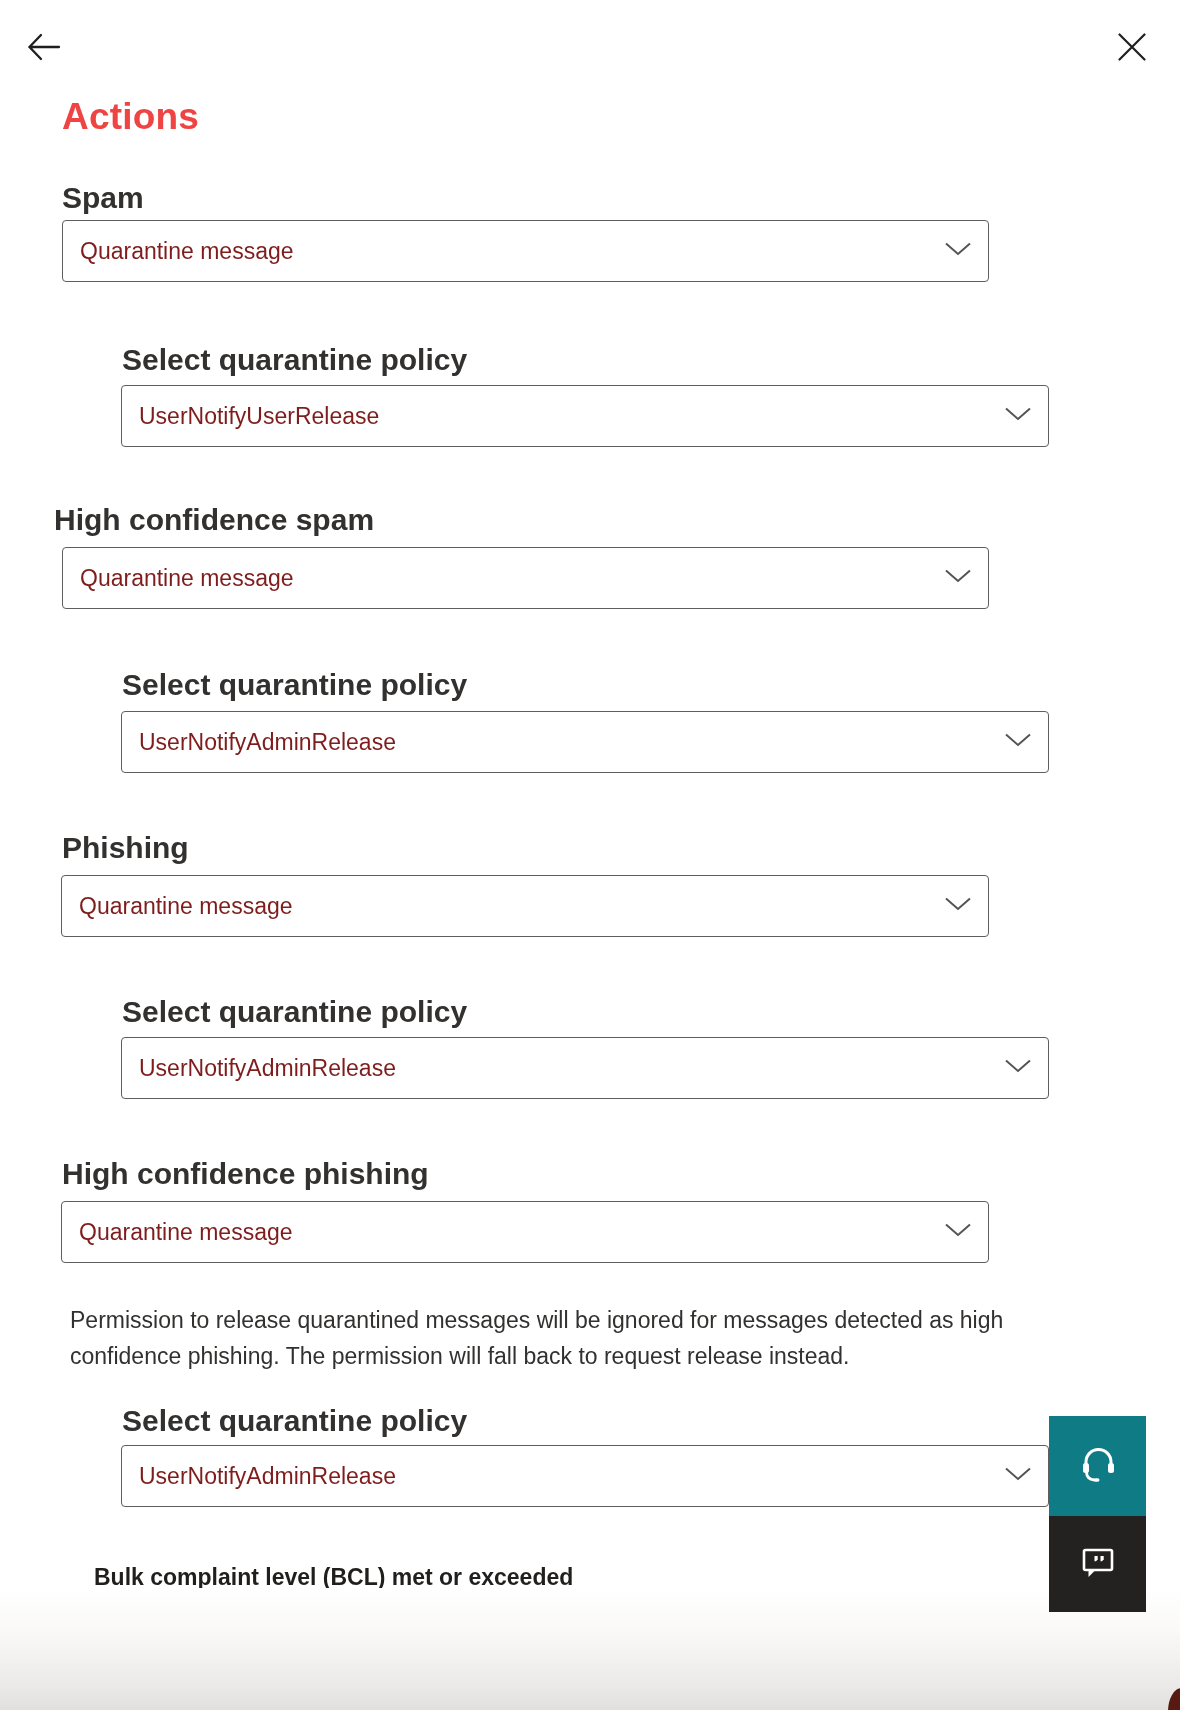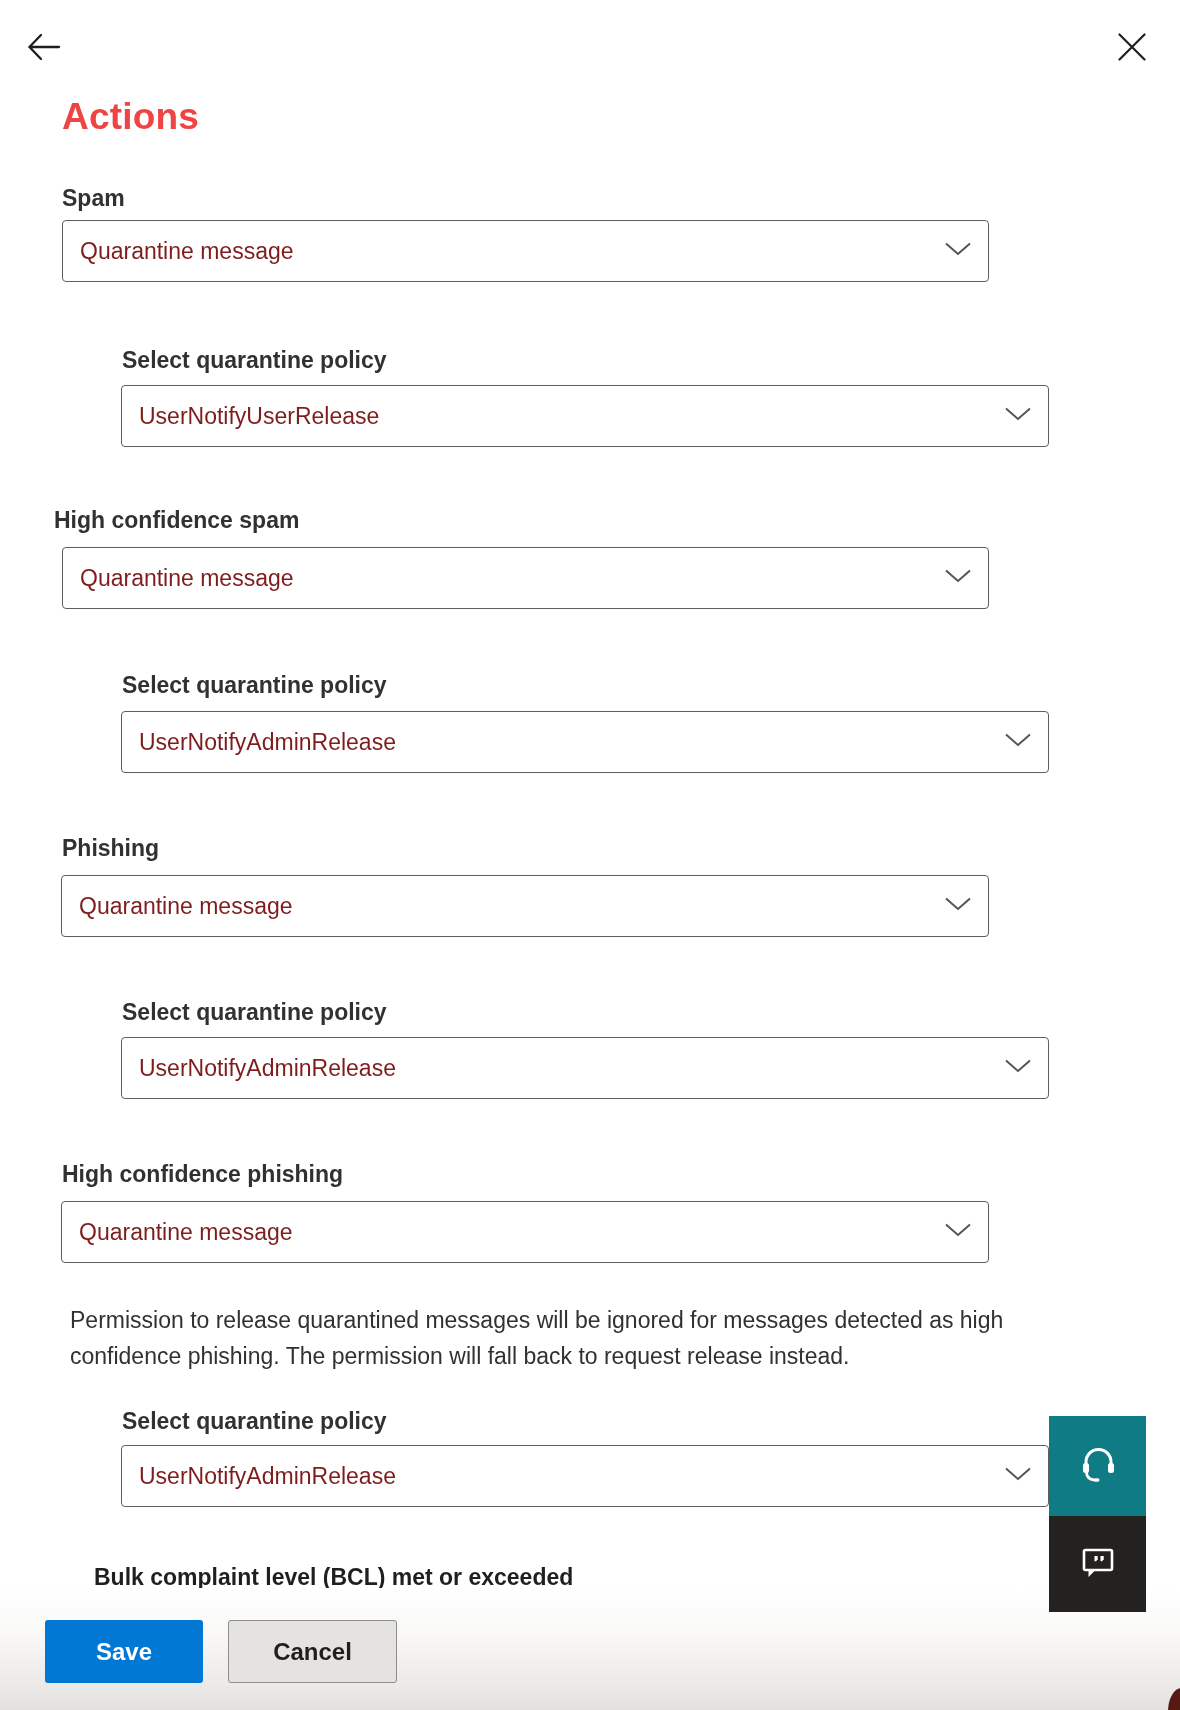--- a/index.html
+++ b/index.html
@@ -11,21 +11,21 @@
   }
   
   .icon-btn{position:absolute;cursor:pointer;background:none;border:none;padding:0;}
   
   .page-title{
     position:absolute;left:62px;top:96px;
     font-size:37px;font-weight:700;color:#ef4444;letter-spacing:.2px;
   }
   
   .field-label{
-    position:absolute;font-size:23px;font-weight:700;color:#323130;line-height:28px;
+    position:absolute;font-size:30px;font-weight:700;color:#323130;line-height:28px;
   }
   .combobox{
     position:absolute;height:62px;background:#fff;
     border:1.5px solid #605e5c;border-radius:4px;
     display:flex;align-items:center;box-sizing:border-box;
     cursor:pointer;
   }
   .combo-value{
     font-size:23px;color:#7f1d1d;padding-left:17px;white-space:nowrap;
   }
@@ -173,22 +173,20 @@
   <span class="chevron">
     <svg width="26" height="14" viewBox="0 0 26 14">
         <path d="M1 1.5 L13 12 L25 1.5" fill="none" stroke="#565452" stroke-width="2"></path>
       </svg>
   </span>
 </div>
 
 <div class="partial-label">Bulk complaint level (BCL) met or exceeded</div>
 
 <div class="footer">
-  <button class="btn btn-save">Save</button>
-  <button class="btn btn-cancel">Cancel</button>
 </div>
 
 <button class="widget widget-btn widget-teal">
   <span>
     <svg width="40" height="42" viewBox="0 0 40 42">
       <path d="M8 20 v-2 a12.5 12.5 0 0 1 25 0 v2" fill="none" stroke="#ffffff" stroke-width="3"></path>
       <rect x="5" y="19" width="6" height="10" rx="2.5" fill="#ffffff"></rect>
       <rect x="30" y="19" width="6" height="10" rx="2.5" fill="#ffffff"></rect>
       <path d="M8.5 28 c0 5 3.5 7.5 8 8" fill="none" stroke="#ffffff" stroke-width="2.8" stroke-linecap="round"></path>
       <rect x="16" y="34.2" width="5.5" height="3.6" rx="1.8" fill="#ffffff"></rect>

